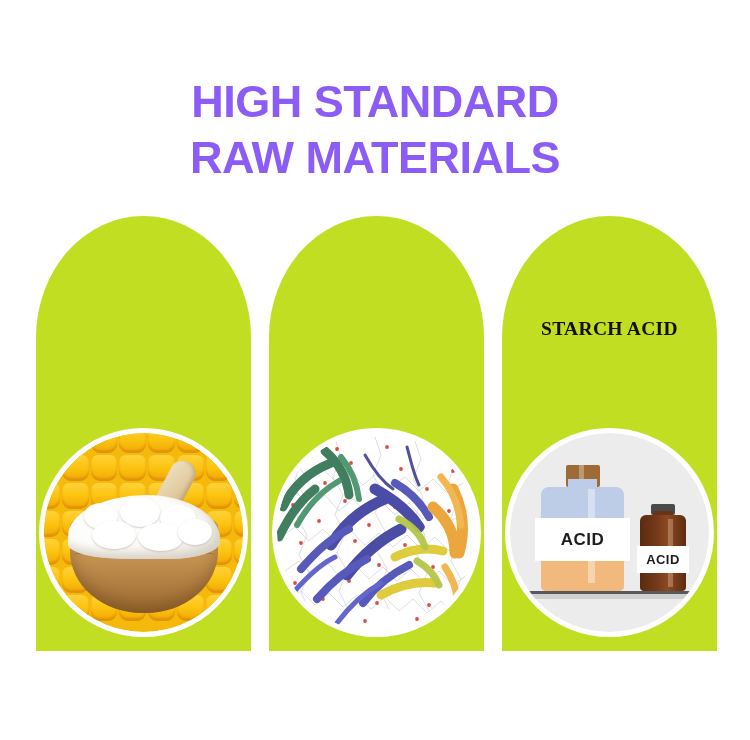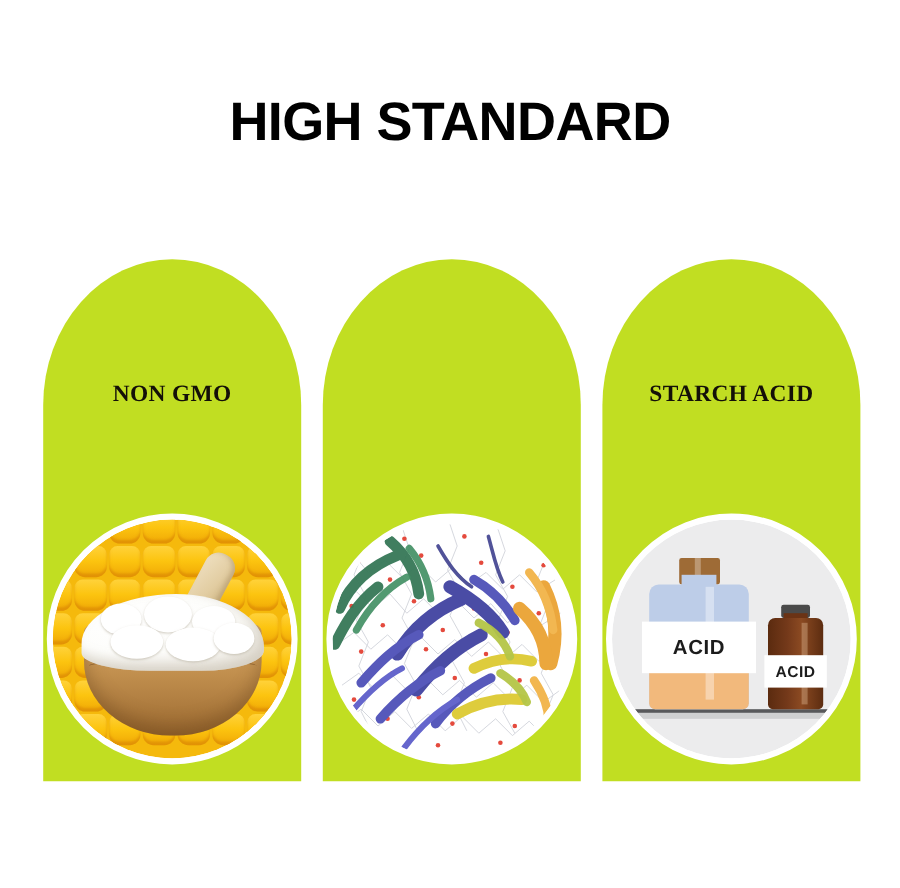--- a/index.html
+++ b/index.html
@@ -27,21 +27,21 @@
     position: absolute;
     left: 0;
     top: 74px;
     width: 750px;
     text-align: center;
     font-family: "Liberation Sans", sans-serif;
     font-weight: bold;
     font-size: 45px;
     line-height: 56px;
     letter-spacing: -0.5px;
-    color: #000000;
+    color: #8b5cf6;
   }
   .heading .line {
     display: block;
     white-space: nowrap;
   }
 
   
   .cards {
     position: absolute;
     left: 36px;
@@ -342,27 +342,27 @@
     letter-spacing: 0.4px;
   }
 </style>
 </head>
 <body>
 
 <div class="poster">
 
   <div class="heading">
     <span class="line">HIGH STANDARD</span>
+    <span class="line">RAW MATERIALS</span>
   </div>
 
   <div class="cards">
 
     <div class="card card-1">
       <div class="card-label">
-        <span class="lbl-line">NON GMO</span>
       </div>
 
       <div class="photo">
         <div class="photo-inner">
           <div class="corn-bg">
             <div class="corn-row" style="top:-6px">
                 <div class="kernel"></div>
                 <div class="kernel"></div>
                 <div class="kernel"></div>
                 <div class="kernel"></div>

